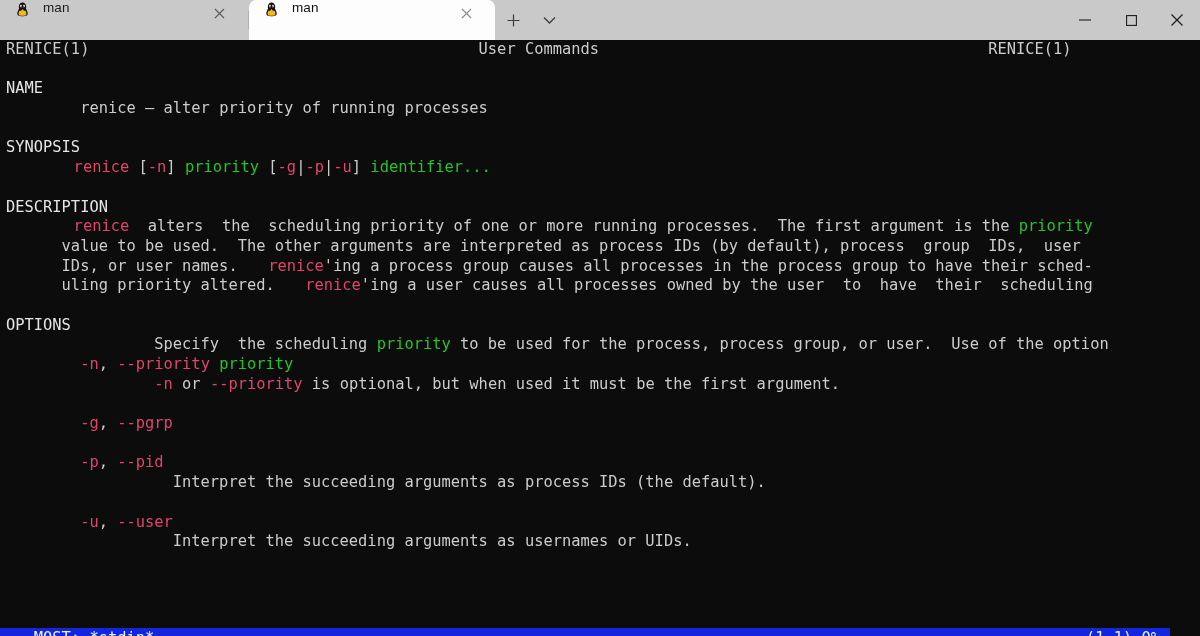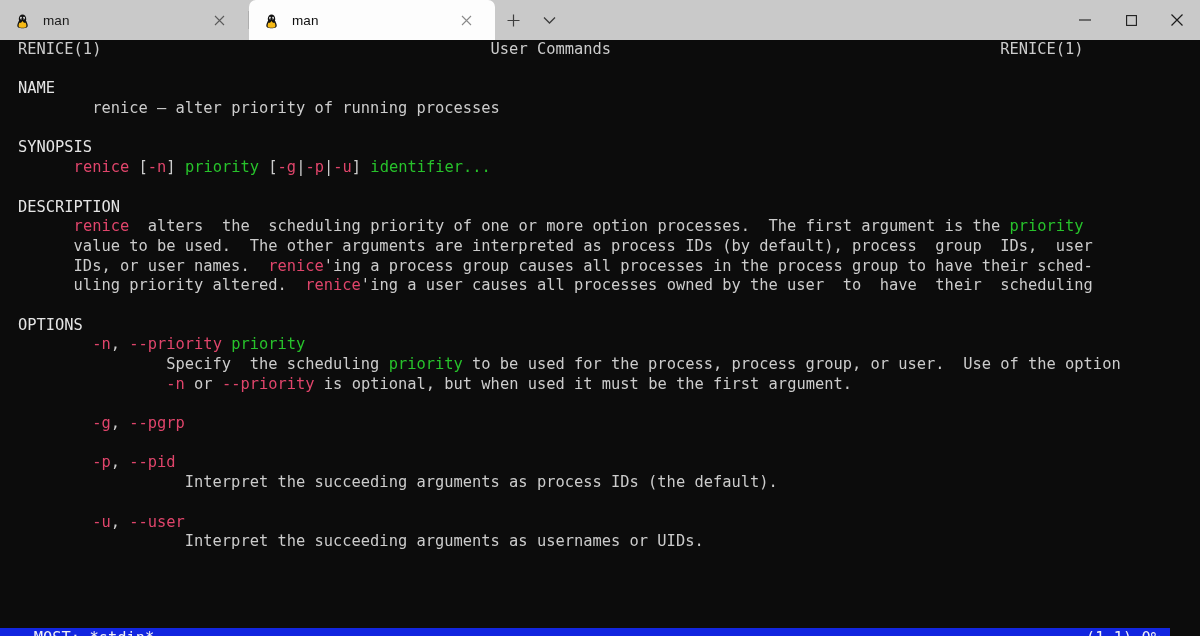--- a/index.html
+++ b/index.html
@@ -13,21 +13,21 @@
   
   #tabstrip {
     height:40px; width:1200px;
     background:#c9c9c9;
     display:flex; align-items:flex-end;
     position:relative;
     font-family:"Liberation Sans", sans-serif;
   }
   .tab {
     height:40px;
-    display:flex; align-items:center;
+    display:flex; 
     padding:0 16px 0 14px;
     position:relative;
   }
   .tab.inactive { width:248px; color:#1b1b1b; }
   .tab.active {
     width:246px;
     background:#fdfdfd;
     border-top-left-radius:7px;
     border-top-right-radius:7px;
     color:#101010;
@@ -78,25 +78,25 @@
     overflow:hidden;
   }
   .tline {
     height:19.7px;
     line-height:19.7px;
     font-size:15.4px;
     font-family:"DejaVu Sans Mono", monospace;
     color:#cccccc;
     white-space:pre;
     letter-spacing:0px;
-    padding-left:18px;
+    padding-left:6px;
   }
   .hdr { color:#cccccc; }
   .sec { color:#e5e5e5; }
-  .cmd { color:#e0456b; }
+  .cmd { color:#e0456b;margin-left:12px; }
   .flag { color:#e0456b; }
   .arg { color:#27c22b; }
   .plain { color:#cccccc; }
 
   #statusbar {
     position:absolute;
     left:0; top:588px;
     width:1170px; height:21px;
     background:#1226e0;
     color:#f2f2f2;
@@ -205,36 +205,36 @@
   <div class="tline"> </div>
 
   <div class="tline"><span class="sec">SYNOPSIS</span></div>
 
   <div class="tline"><span class="plain">      </span><span class="cmd">renice</span><span class="plain"> </span><span class="plain">[</span><span class="flag">-n</span><span class="plain">]</span><span class="plain"> </span><span class="arg">priority</span><span class="plain"> </span><span class="plain">[</span><span class="flag">-g</span><span class="plain">|</span><span class="flag">-p</span><span class="plain">|</span><span class="flag">-u</span><span class="plain">]</span><span class="plain"> </span><span class="arg">identifier...</span></div>
 
   <div class="tline"> </div>
 
   <div class="tline"><span class="sec">DESCRIPTION</span></div>
 
-  <div class="tline"><span class="plain">      </span><span class="cmd">renice</span><span class="plain">  alters  the  scheduling priority of one or more option processes.  The first argument is the </span><span class="arg">priority</span></div>
+  <div class="tline"><span class="plain">      </span><span class="cmd">renice</span><span class="plain">  alters  the  scheduling priority of one or more running processes.  The first argument is the </span><span class="arg">priority</span></div>
 
   <div class="tline"><span class="plain">      value to be used.  The other arguments are interpreted as process IDs (by default), process  group  IDs,  user</span></div>
 
   <div class="tline"><span class="plain">      IDs, or user names.  </span><span class="cmd">renice</span><span class="plain">'ing a process group causes all processes in the process group to have their sched-</span></div>
 
   <div class="tline"><span class="plain">      uling priority altered.  </span><span class="cmd">renice</span><span class="plain">'ing a user causes all processes owned by the user  to  have  their  scheduling</span></div>
 
 
   <div class="tline"> </div>
 
   <div class="tline"><span class="sec">OPTIONS</span></div>
 
+  <div class="tline"><span class="plain">                Specify  the scheduling </span><span class="arg">priority</span><span class="plain"> to be used for the process, process group, or user.  Use of the option</span></div>
+
   <div class="tline"><span class="plain">        </span><span class="flag">-n</span><span class="plain">, </span><span class="flag">--priority</span><span class="plain"> </span><span class="arg">priority</span></div>
-
-  <div class="tline"><span class="plain">                Specify  the scheduling </span><span class="arg">priority</span><span class="plain"> to be used for the process, process group, or user.  Use of the option</span></div>
 
   <div class="tline"><span class="plain">                </span><span class="flag">-n</span><span class="plain"> or </span><span class="flag">--priority</span><span class="plain"> is optional, but when used it must be the first argument.</span></div>
 
   <div class="tline"> </div>
 
   <div class="tline"><span class="plain">        </span><span class="flag">-g</span><span class="plain">, </span><span class="flag">--pgrp</span></div>
 
   <div class="tline"> </div>
 
   <div class="tline"><span class="plain">        </span><span class="flag">-p</span><span class="plain">, </span><span class="flag">--pid</span></div>

